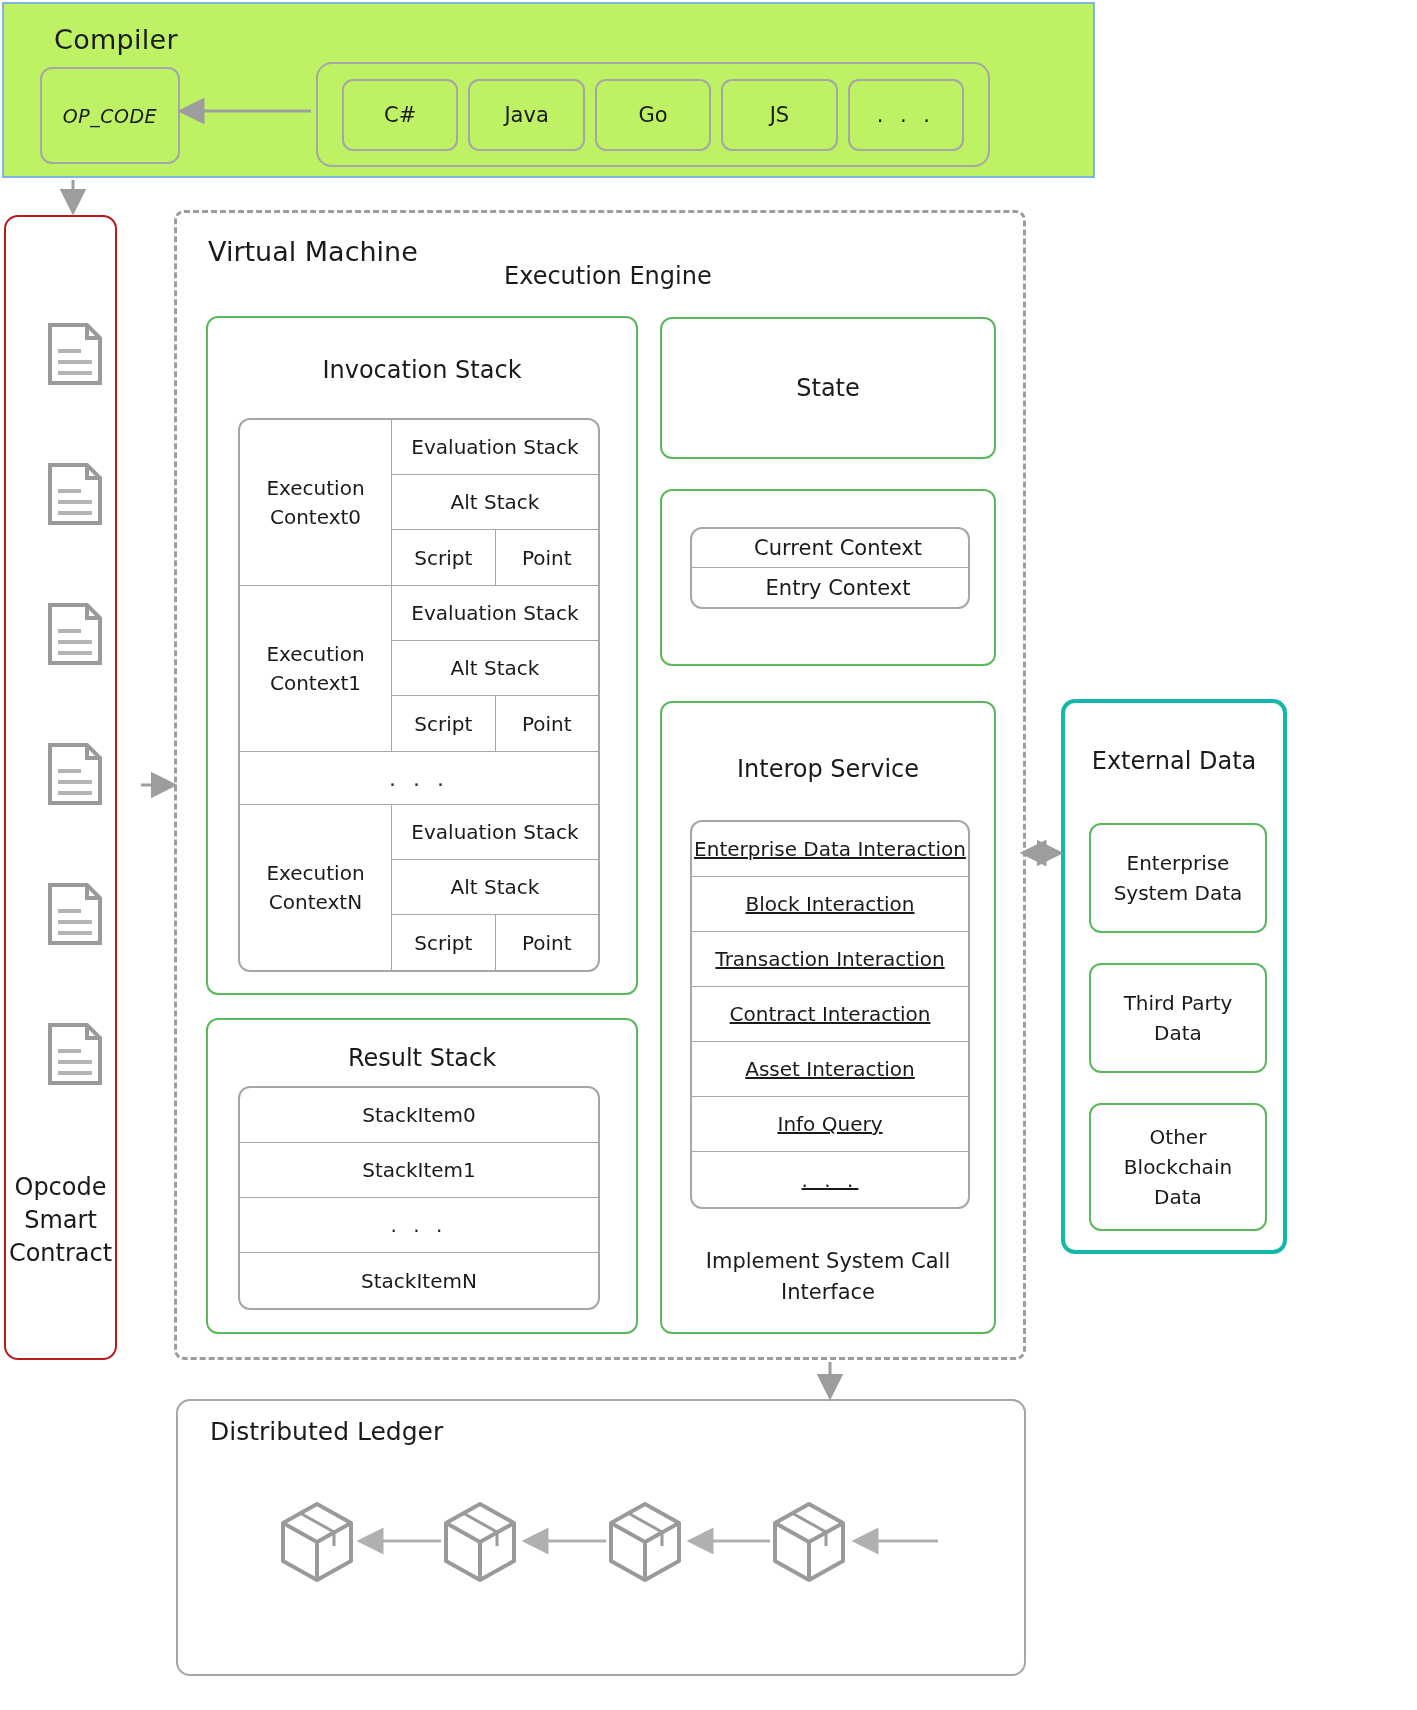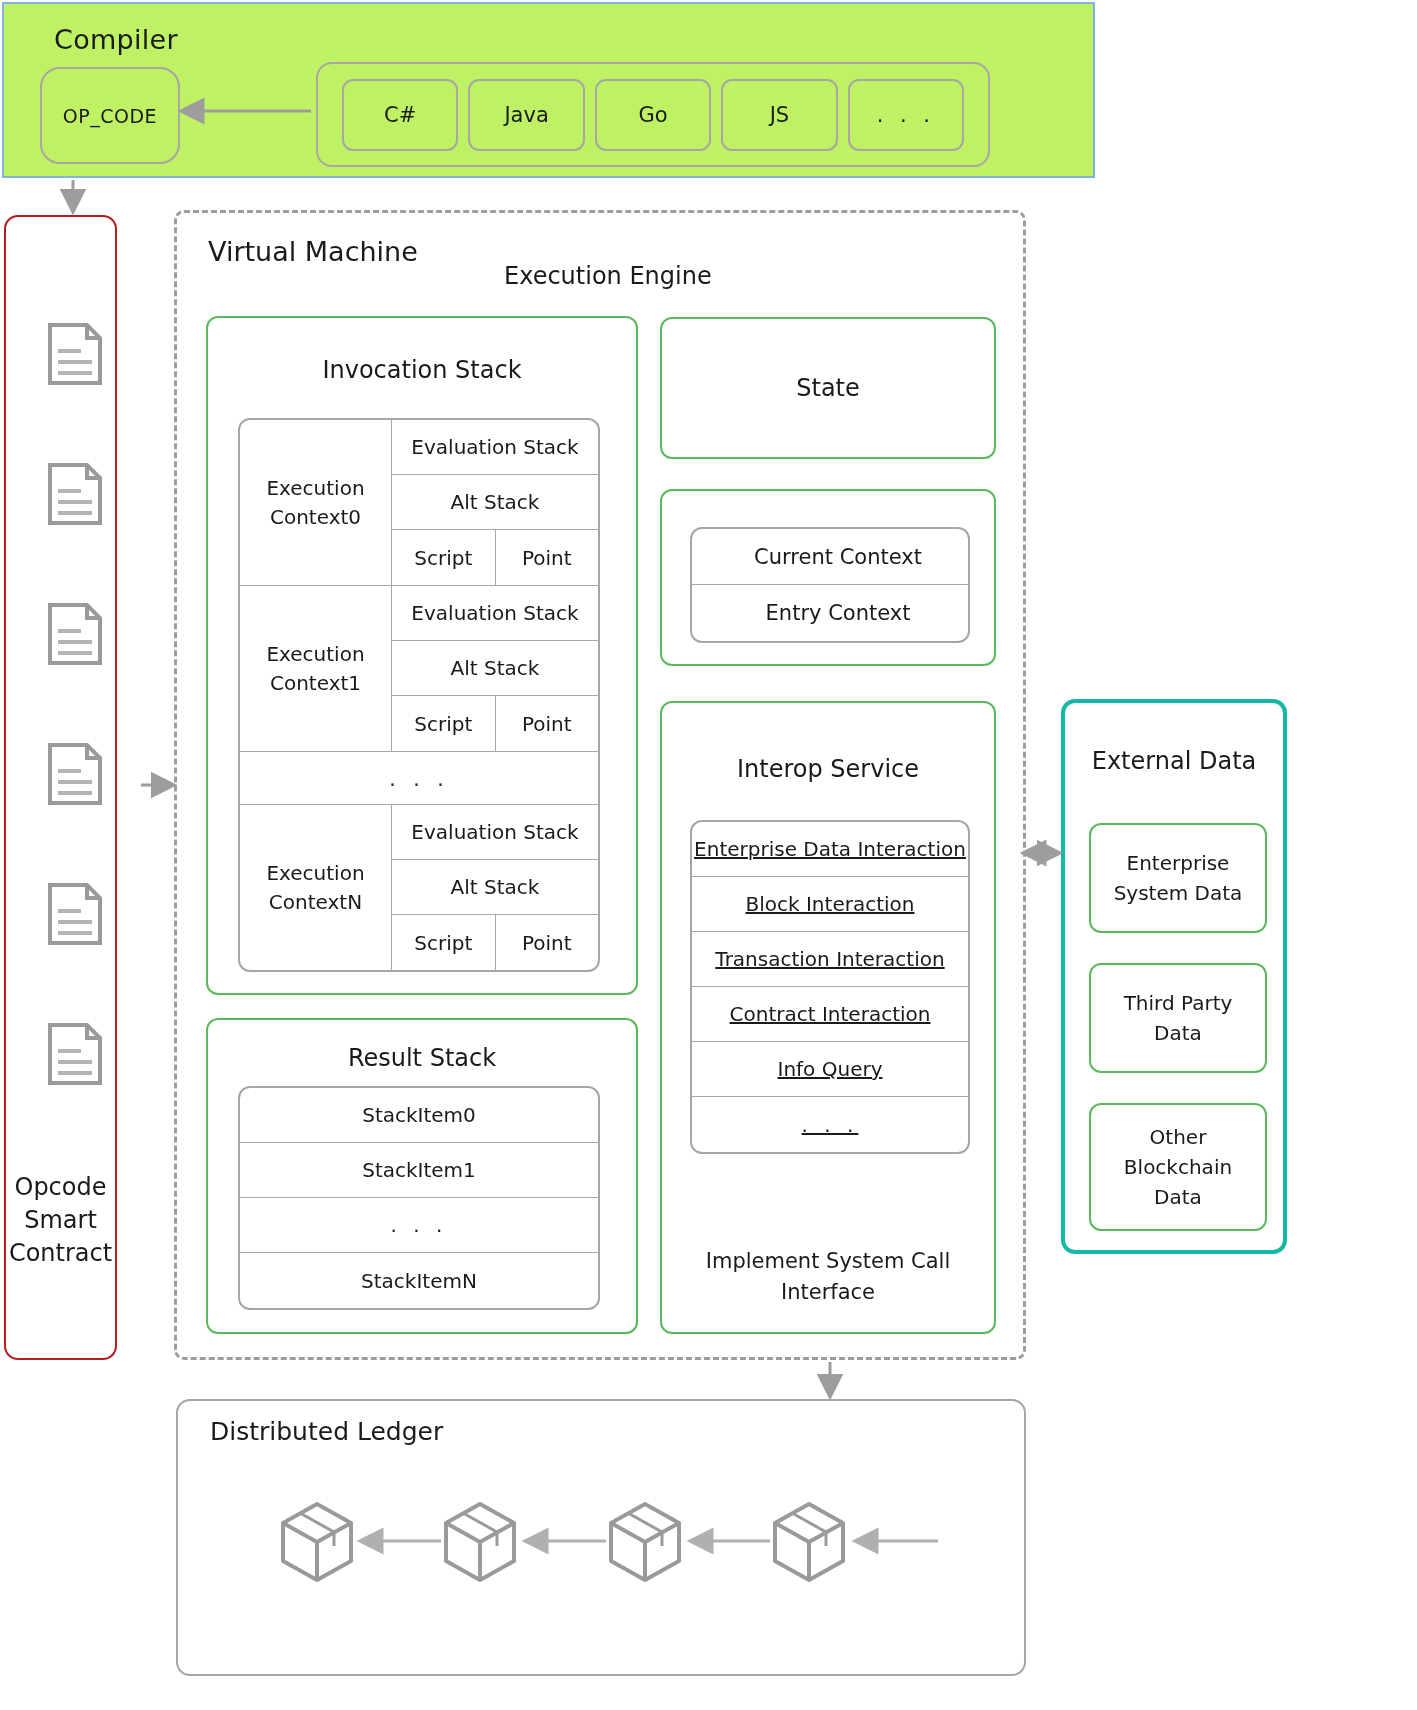--- a/index.html
+++ b/index.html
@@ -16,23 +16,23 @@
   
   #compiler-box {
     left: 2px; top: 2px; width: 1093px; height: 176px;
     border: 2px solid #7fb4e0; background: #bef264;
   }
   #compiler-title {
     left: 50px; top: 20px; font-size: 27px; letter-spacing: .3px;
   }
   #opcode-chip {
     left: 36px; top: 63px; width: 140px; height: 97px;
-    border: 2px solid #a6a6a6; border-radius: 20px;
-    display:flex; align-items:center; justify-content:center;
-    font-size: 19px; letter-spacing: .5px;
+    border: 2px solid #a6a6a6; border-radius: 12px;
+    display:flex; align-items:center; justify-content:center;
+    font-size: 19px; letter-spacing: .5px; font-style: italic;
   }
   #lang-group {
     left: 312px; top: 58px; width: 674px; height: 105px;
     border: 2px solid #a6a6a6; border-radius: 16px;
     display:flex; align-items:center; gap: 10px; padding: 0 24px;
   }
   .lang-chip {
     flex: 1 1 0; height: 72px;
     border: 2px solid #a6a6a6; border-radius: 11px;
     display:flex; align-items:center; justify-content:center;
@@ -112,21 +112,21 @@
     display:flex; align-items:center; justify-content:center;
   }
   #state-panel .panel-title { font-size: 24px; }
 
   #context-panel { left: 660px; top: 489px; width: 336px; height: 177px; }
   #context-inner {
     position:absolute; left: 28px; top: 36px; width: 280px;
     border: 2px solid #a6a6a6; border-radius: 12px; overflow:hidden;
   }
   .ctx-line {
-    height: 56px; border-bottom: 1px solid #a6a6a6;
+    height: 39px; border-bottom: 1px solid #a6a6a6;
     display:flex; align-items:center; justify-content:center; font-size: 21px; padding-left: 16px;
   }
   .ctx-line:last-child { border-bottom:none; }
 
   #interop-panel { left: 660px; top: 701px; width: 336px; height: 633px; }
   #interop-panel .panel-title { margin-top: 52px; }
   #interop-list {
     position:absolute; left: 28px; top: 117px; width: 280px;
     border: 2px solid #a6a6a6; border-radius: 12px; overflow:hidden;
   }
@@ -315,20 +315,21 @@
   </div>
 </div>
 
 <div class="abs green-panel" id="interop-panel">
   <div class="panel-title">Interop Service</div>
   <div id="interop-list">
       <div class="interop-item">Enterprise Data Interaction</div>
       <div class="interop-item">Block Interaction</div>
       <div class="interop-item">Transaction Interaction</div>
       <div class="interop-item">Contract Interaction</div>
+      <div class="interop-item">Asset Interaction</div>
       <div class="interop-item">Info Query</div>
       <div class="interop-item dots">. . .</div>
     </div>
   <div id="interop-footer">
     <div>Implement System Call</div>
     <div>Interface</div>
   </div>
 </div>
 
 <div class="abs" id="external-data">

